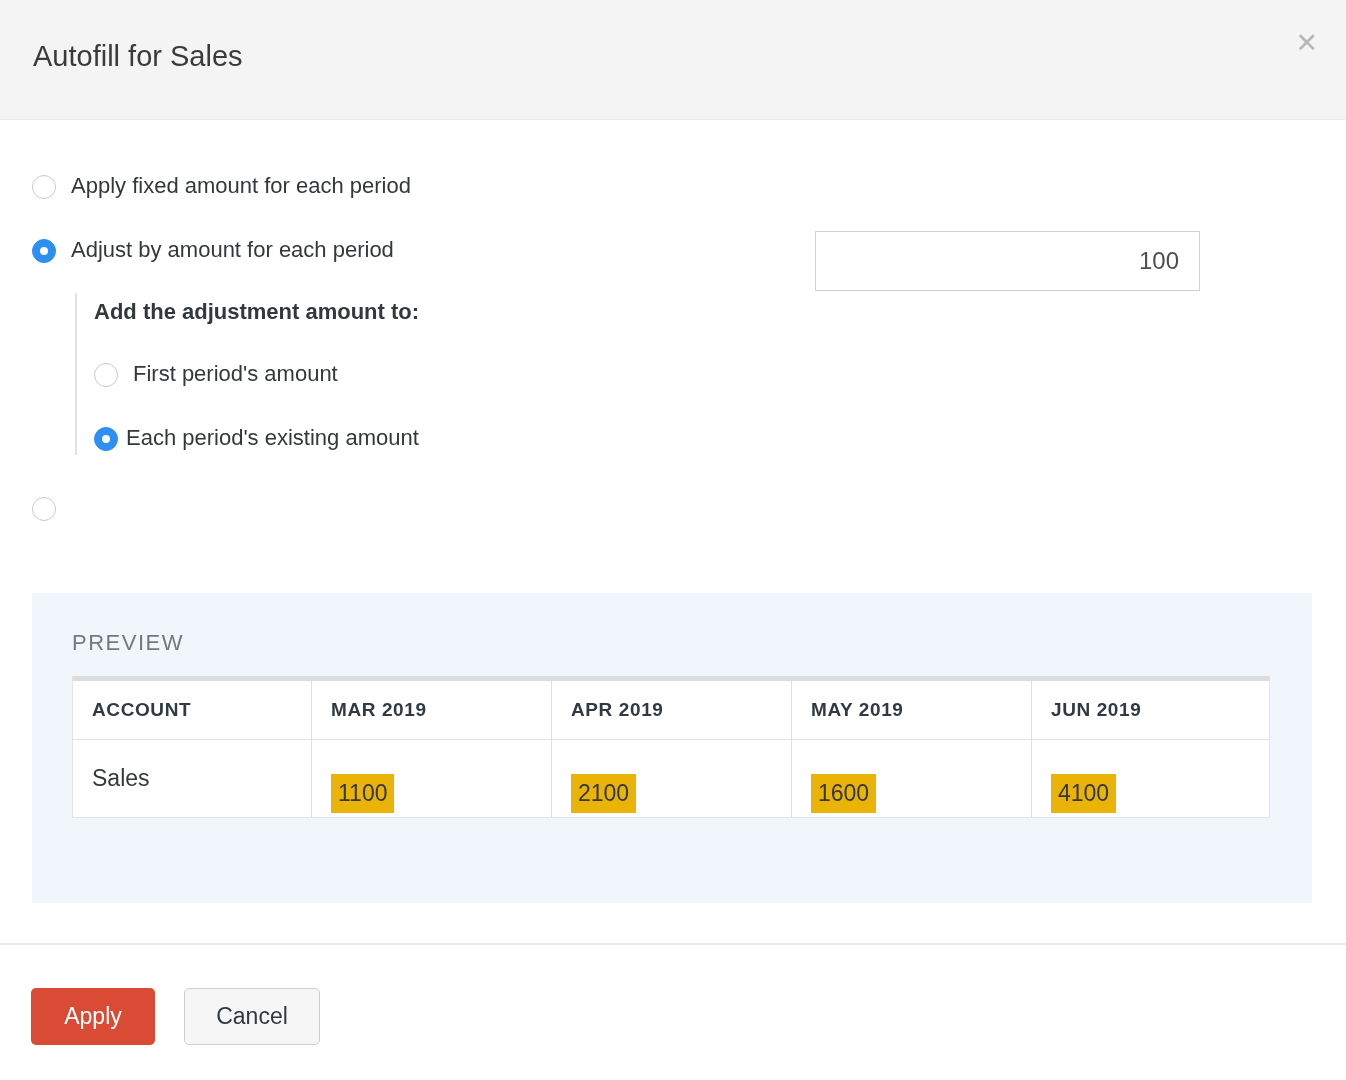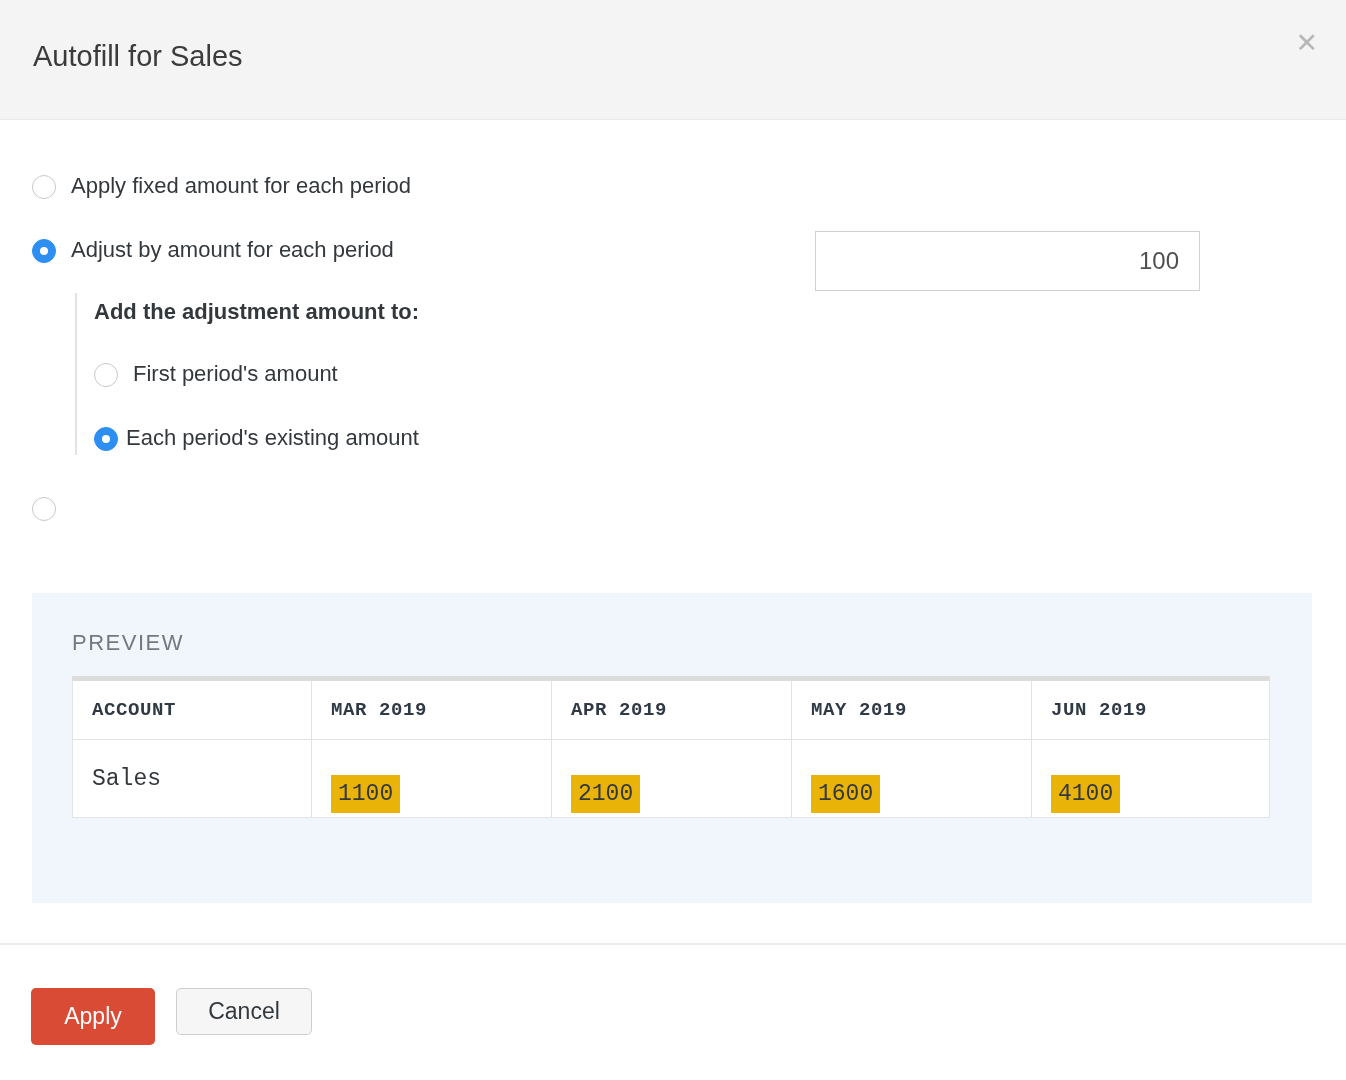--- a/index.html
+++ b/index.html
@@ -55,21 +55,20 @@
     position:absolute; left:40px; top:83px; width:1198px;
     border-top:5px solid #dcdcdc;
     border-left:1px solid #e4e4e4; border-right:1px solid #e4e4e4;
     border-bottom:1px solid #e4e4e4;
     background:#ffffff;
   }
   .t-row { display:flex; }
   .t-cell {
     flex:0 0 auto; padding-left:19px; display:flex; align-items:center;
     border-right:1px solid #e2e2e2;
-    font-family:Liberation Mono, monospace;
   }
   .t-cell:last-child { border-right:none; }
   .c0 { width:239px; } .c1 { width:240px; } .c2 { width:240px; } .c3 { width:240px; } .c4 { width:237px; }
   .t-head .t-cell {
     height:59px; font-size:19px; font-weight:700; color:#2f3a45; letter-spacing:0.6px;
     border-bottom:1px solid #e2e2e2;
   }
   .t-body .t-cell { height:77px; font-size:23px; color:#33383d; }
   .hl {
     background:#eab308; padding:6px 7px; border-radius:0; display:inline-block;margin-top:30px;
@@ -77,21 +76,21 @@
   
   .footer-divider {
     position:absolute; left:0; top:943px; width:1346px; height:2px; background:#ebebeb;
   }
   .apply-btn {
     position:absolute; left:31px; top:988px; width:124px; height:57px;
     background:#d94b35; color:#ffffff; font-size:23px; border:none; border-radius:5px;
     cursor:pointer; font-family:"Liberation Sans","DejaVu Sans",sans-serif;
   }
   .cancel-btn {
-    position:absolute; left:176px; top:988px; width:136px; height:47px;
+    position:absolute; left:184px; top:988px; width:136px; height:57px;
     background:#f6f6f6; color:#33383d; font-size:23px; border:1px solid #cfcfcf; border-radius:5px;
     cursor:pointer; font-family:"Liberation Sans","DejaVu Sans",sans-serif;
   }
 </style>
 </head>
 <body>
 
 <div class="modal">
 
   <div class="modal-header">

